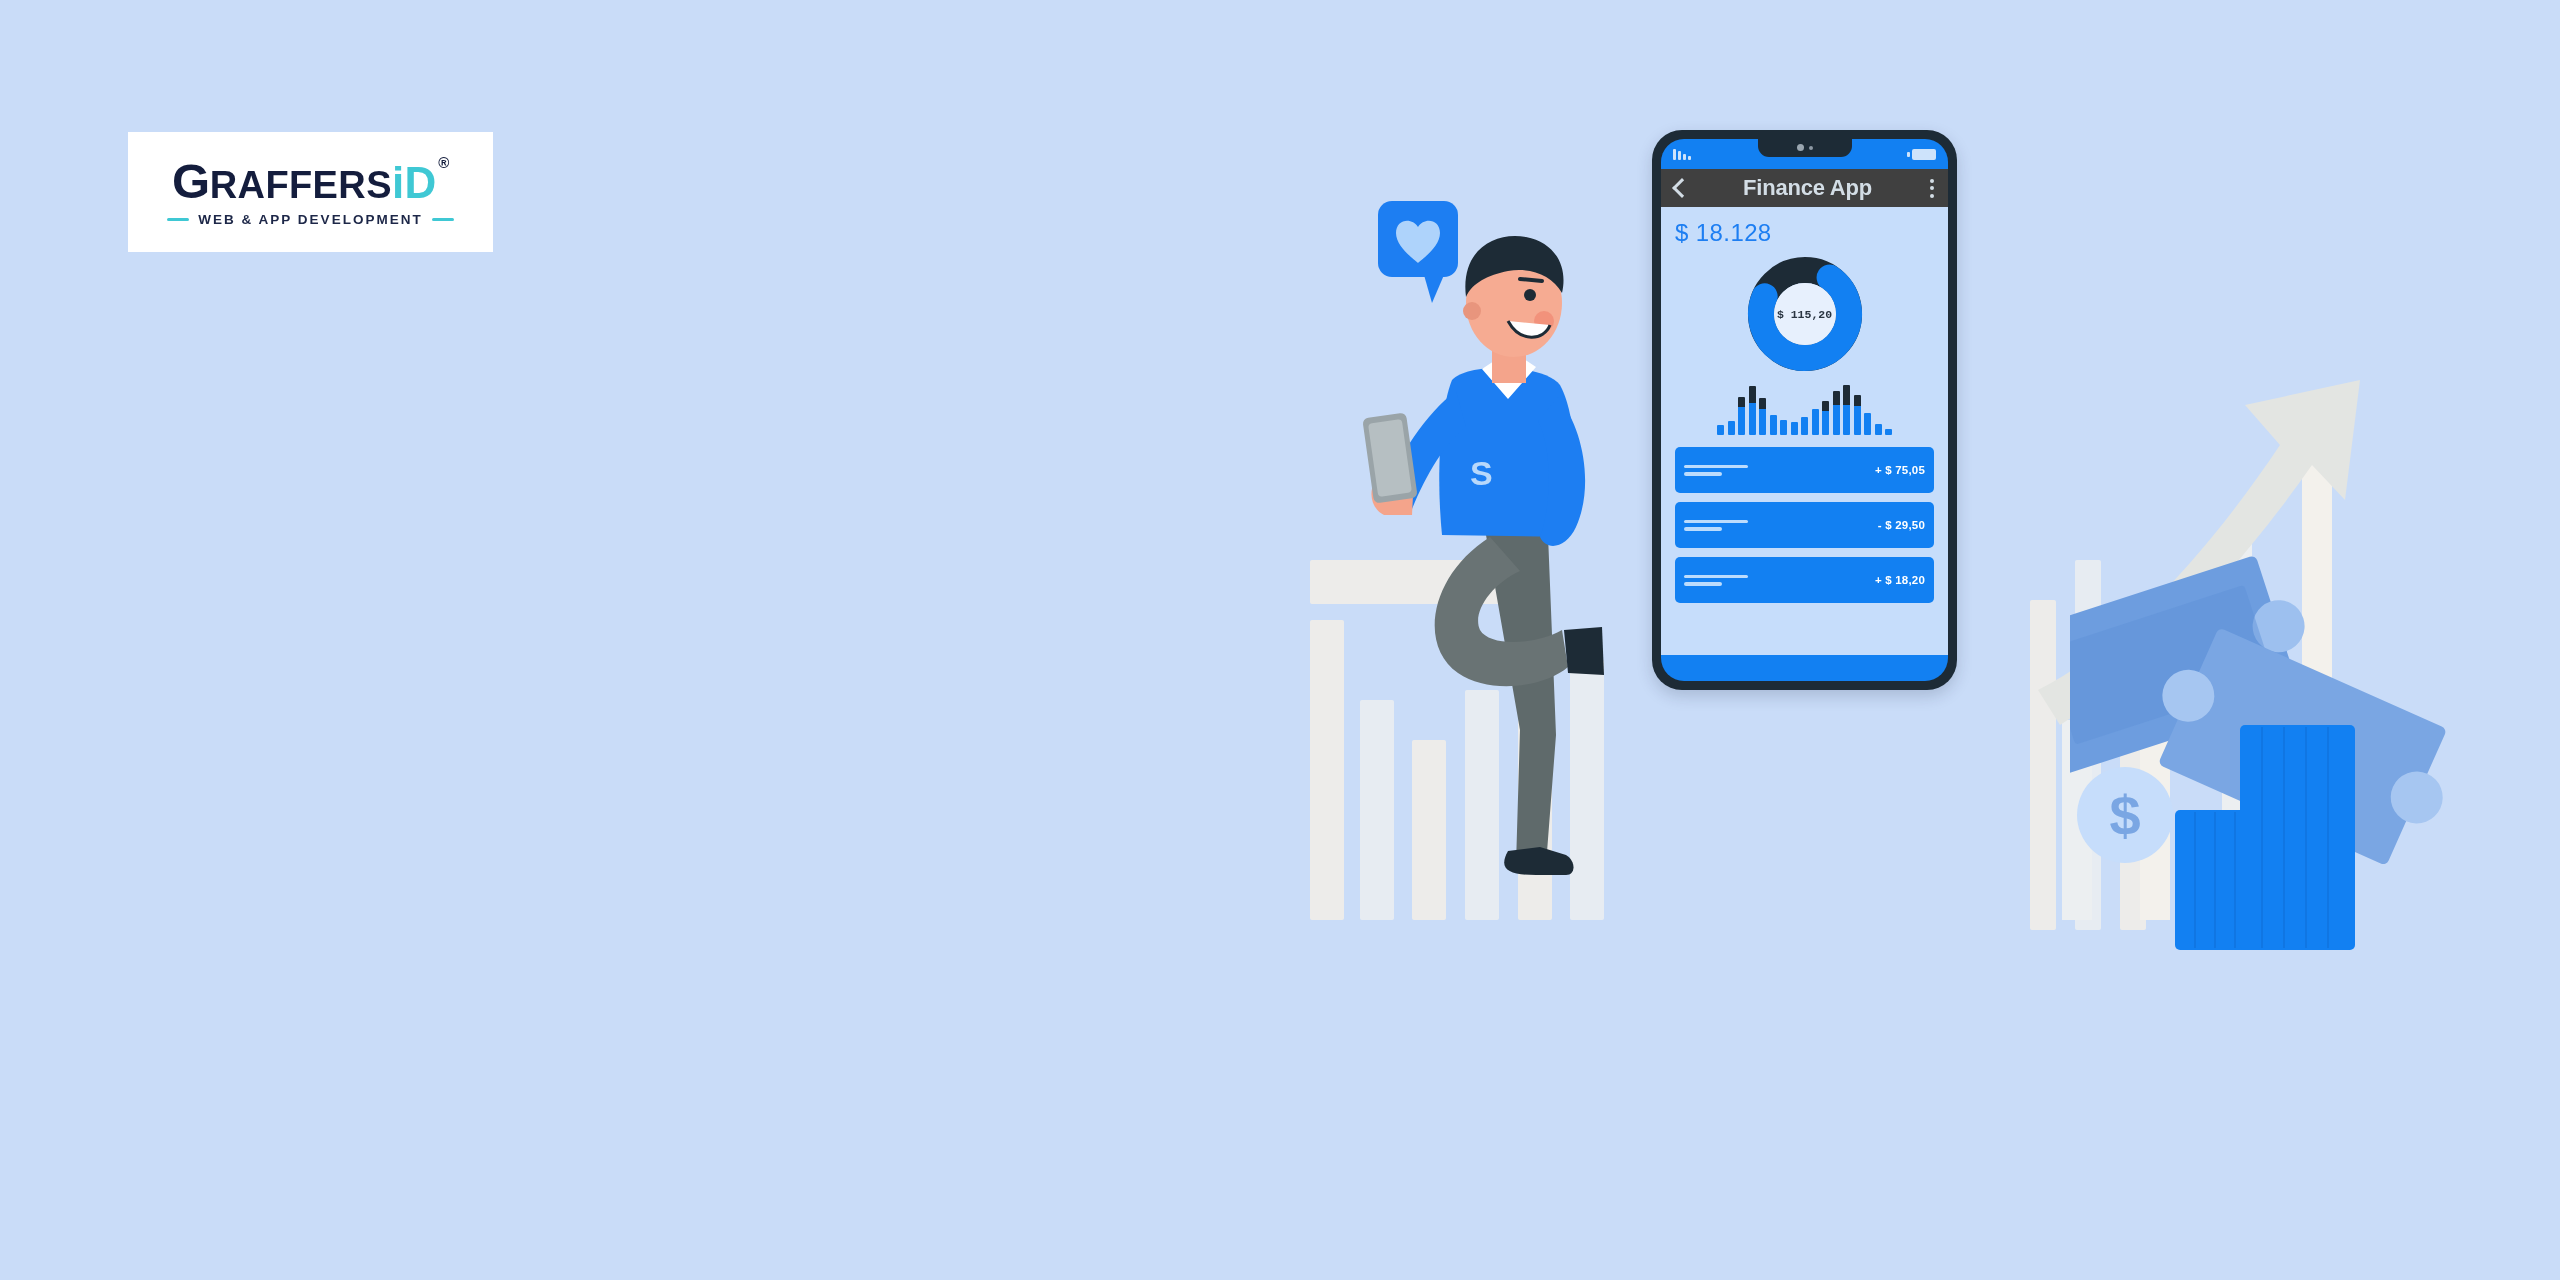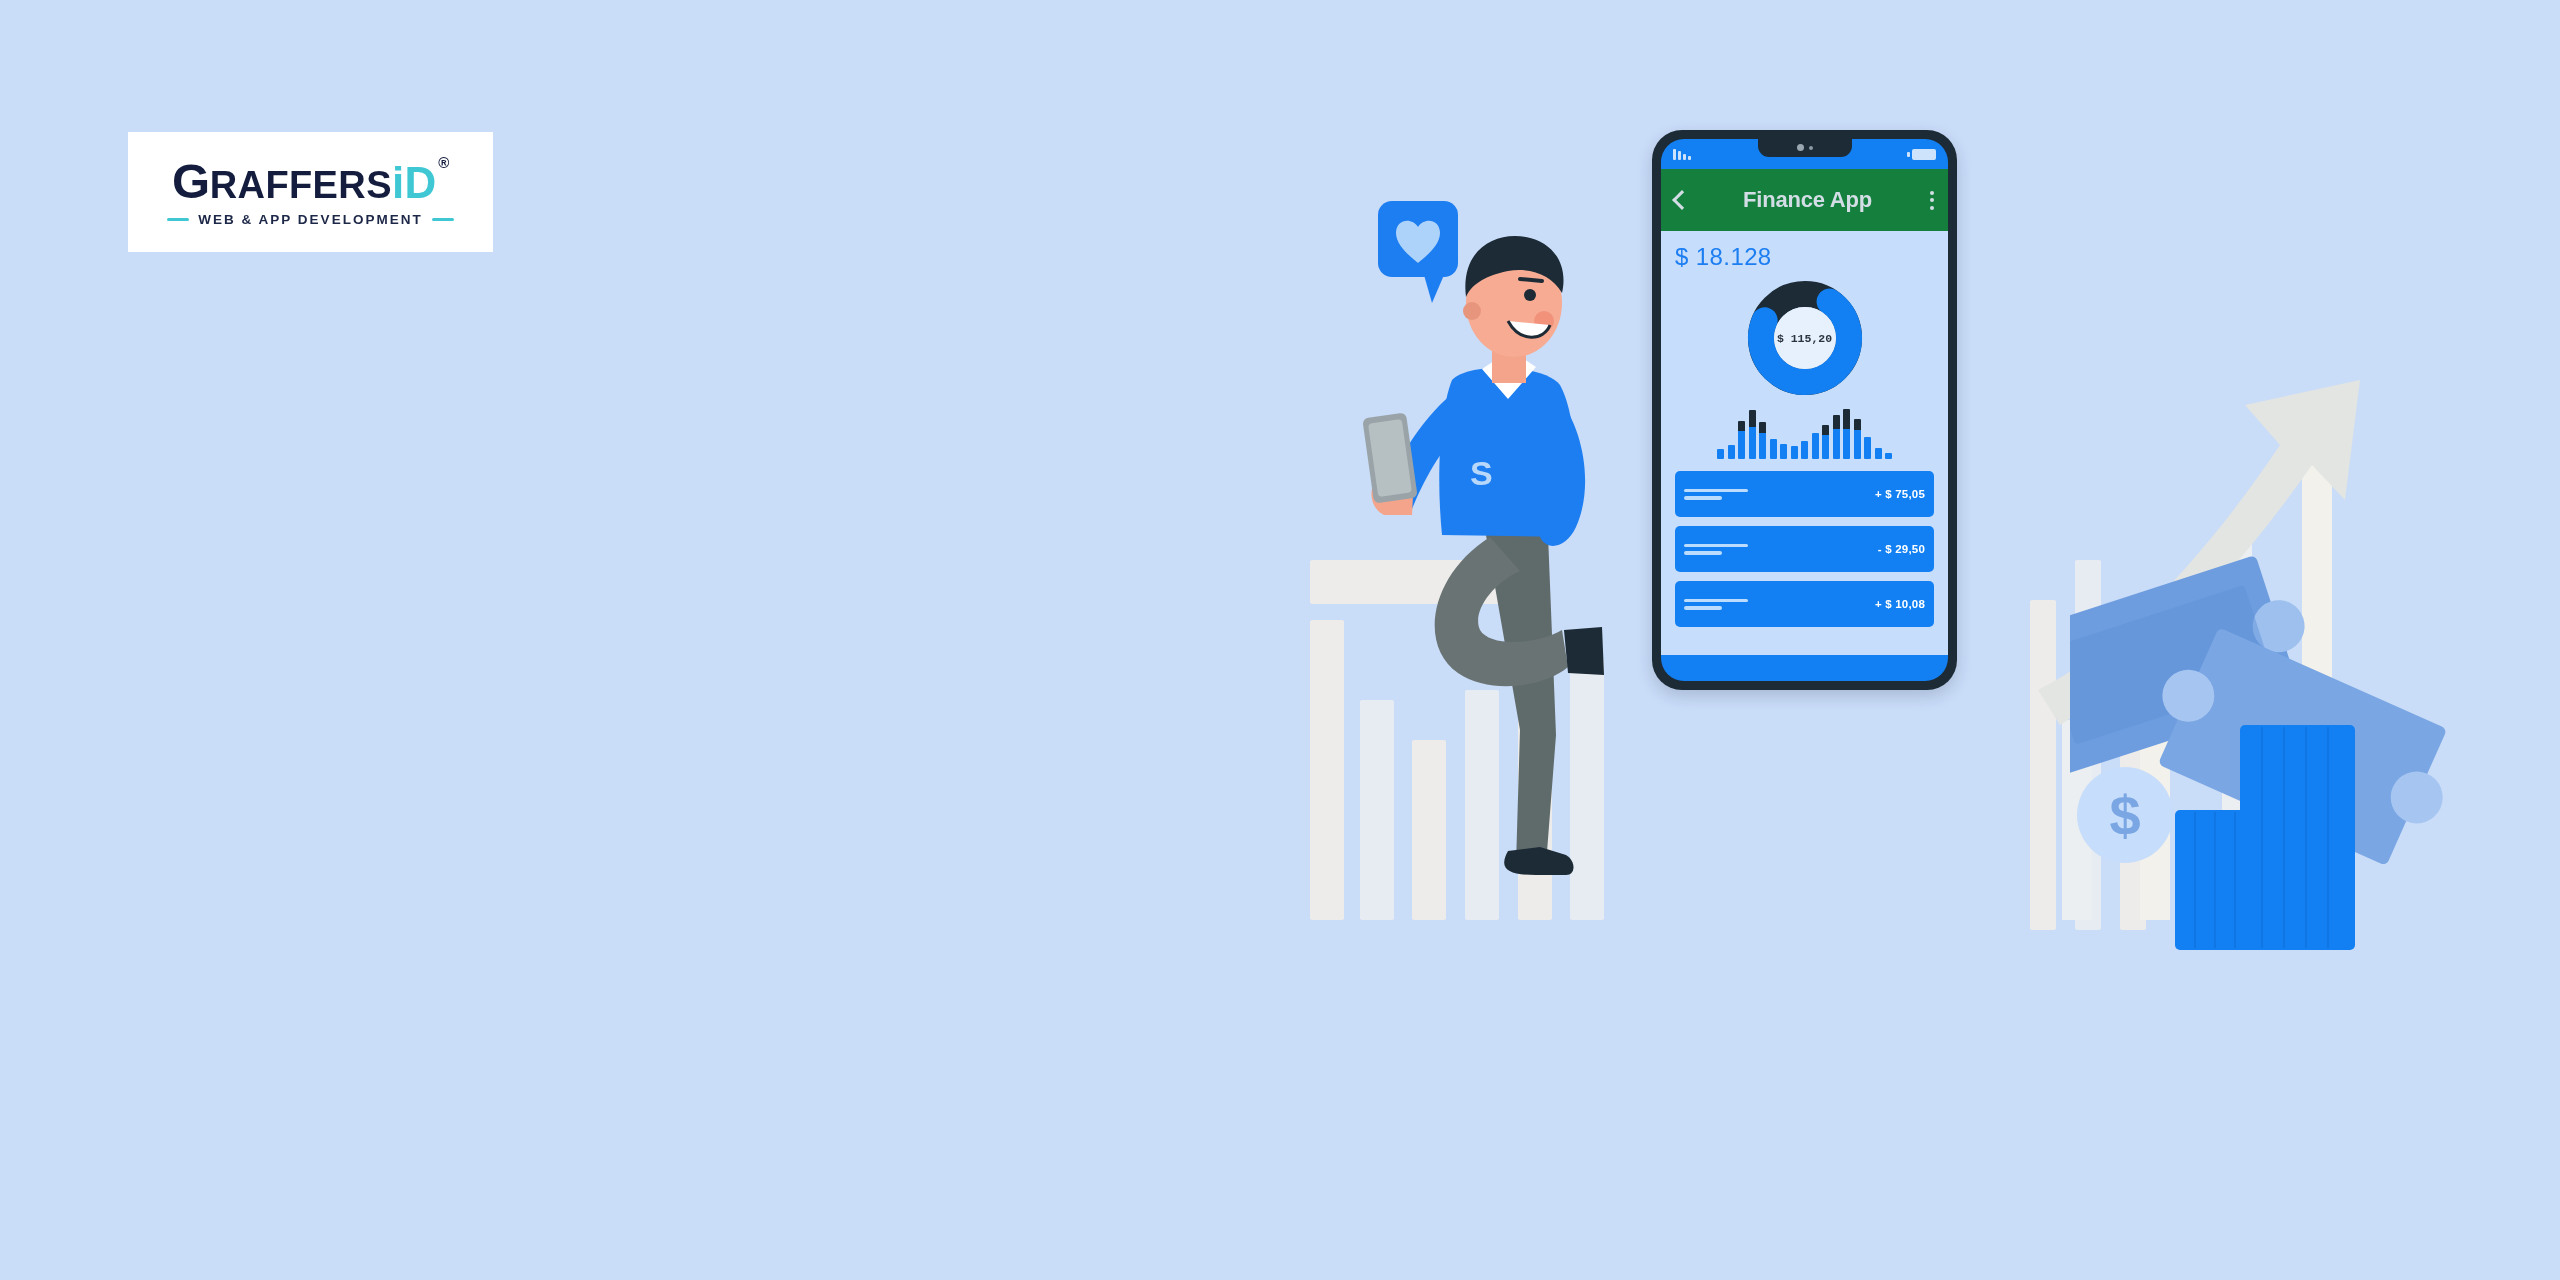--- a/index.html
+++ b/index.html
@@ -140,21 +140,21 @@
   #signal i:nth-child(2){ height: 9px; }
   #signal i:nth-child(3){ height: 6px; }
   #signal i:nth-child(4){ height: 4px; }
   #battery {
     display:flex; align-items:center; gap:2px;
   }
   #battery .tip { width:3px; height:5px; background:#cde3fb; border-radius:1px;}
   #battery .body { width:24px; height:11px; background:#cde3fb; border-radius:2px;}
 
   #app-bar {
-    height: 62px; background: #15803d;
+    height: 38px; background: #404040;
     display: flex; align-items: center;
     padding: 16px 14px;
     flex: none;
     position: relative;
   }
   #back-chevron {
     width: 14px; height: 14px;
     border-left: 3.5px solid #d3dde5;
     border-bottom: 3.5px solid #d3dde5;
     transform: rotate(45deg);
@@ -489,21 +489,21 @@
                   <i></i>
                   <i></i>
                 </div>
                 <span class="tx-amount">- $ 29,50</span>
               </div>
               <div class="tx-row">
                 <div class="tx-lines">
                   <i></i>
                   <i></i>
                 </div>
-                <span class="tx-amount">+ $ 10,08</span>
+                <span class="tx-amount">+ $ 18,20</span>
               </div>
             </div>
         </div>
 
         <div id="home-bar"></div>
       </div>
     </div>
 
   </div>
 </div>

